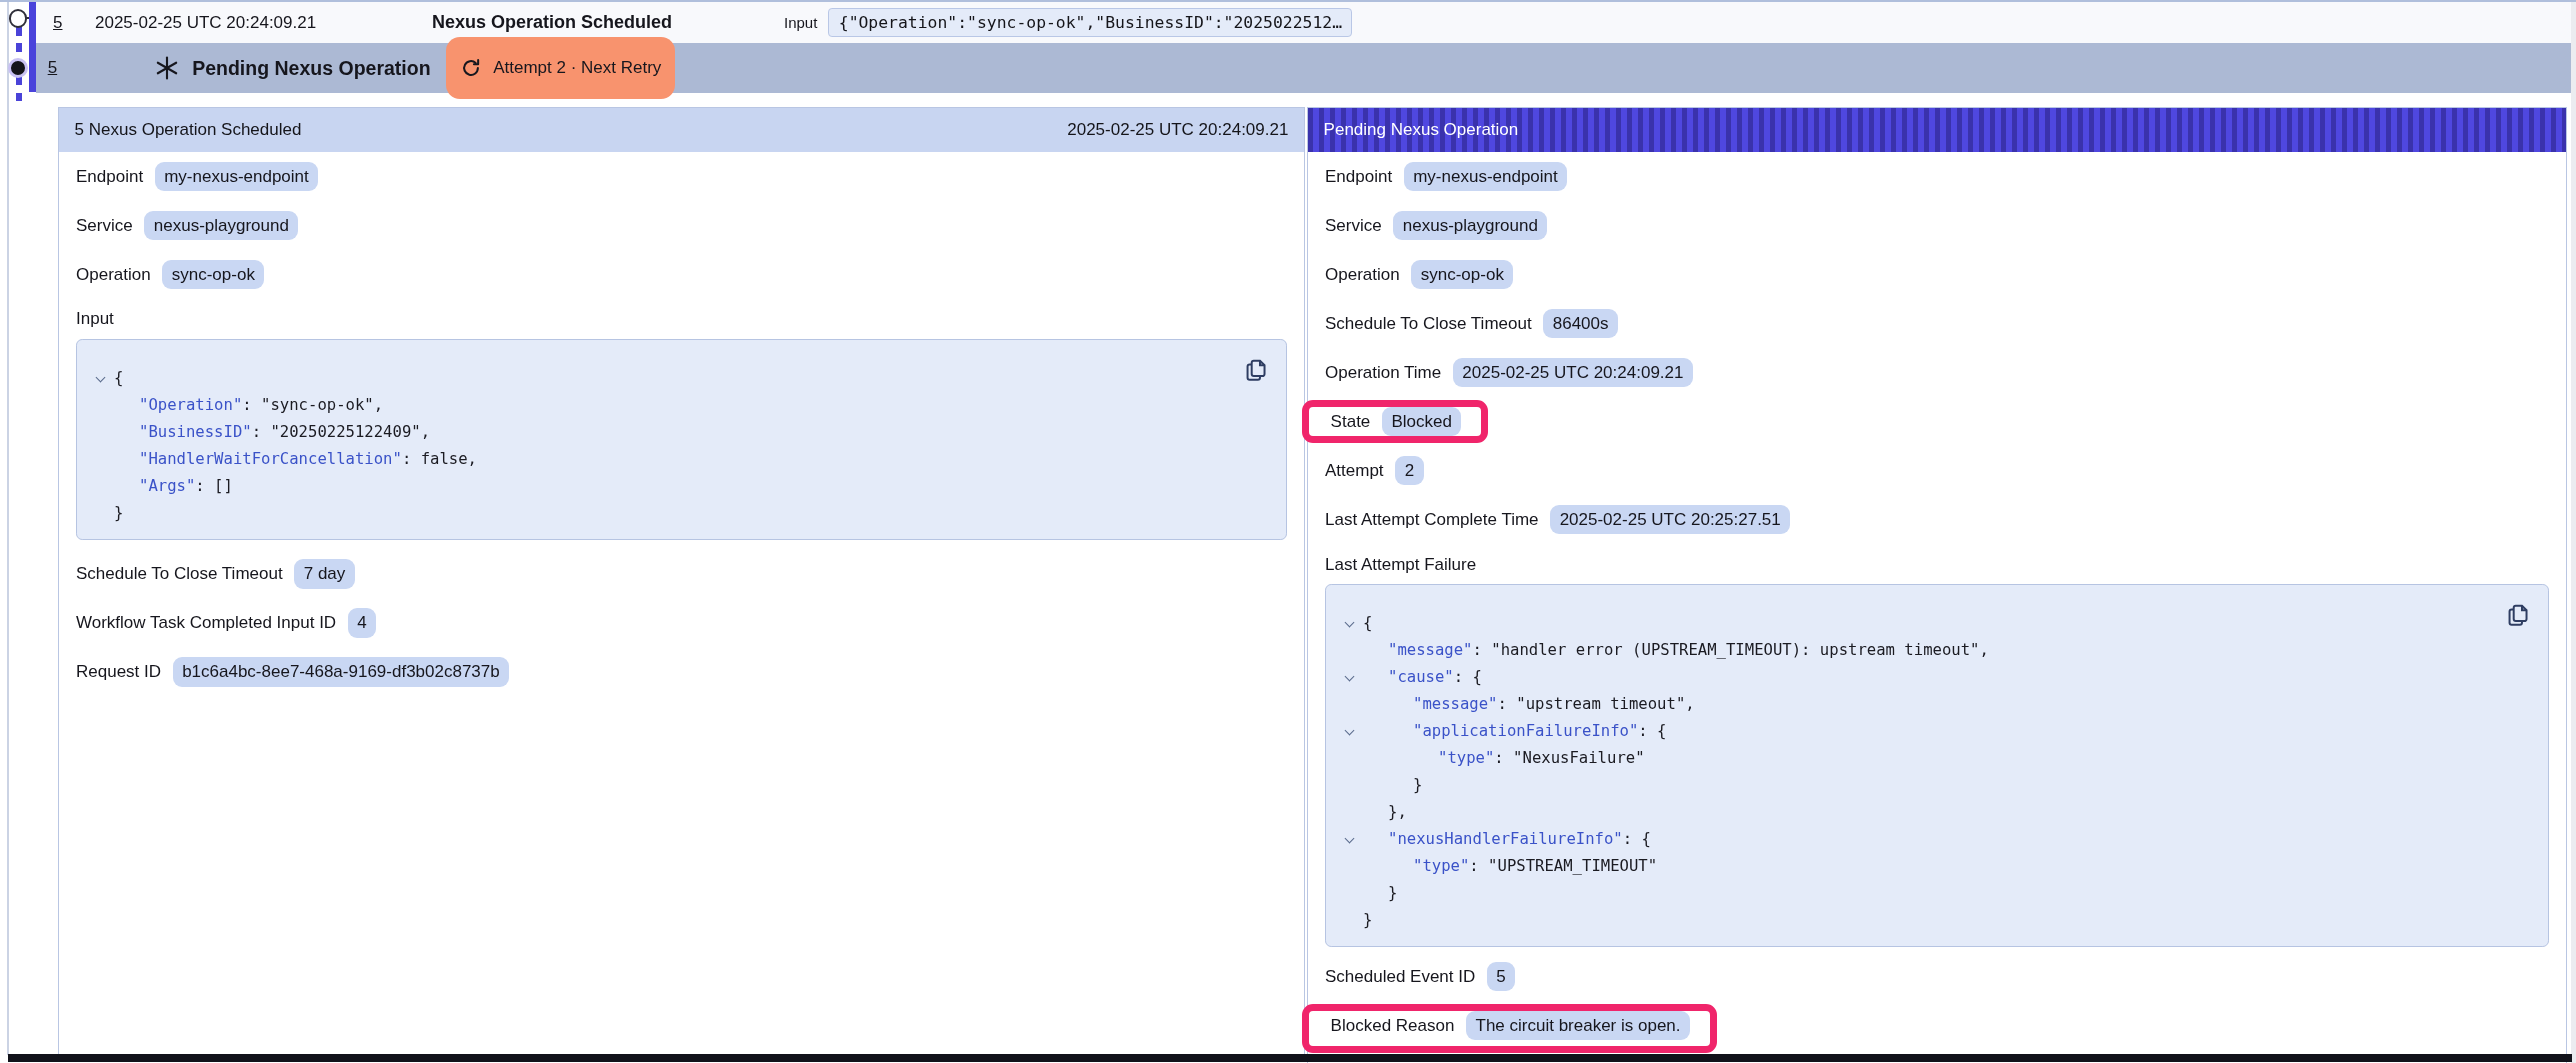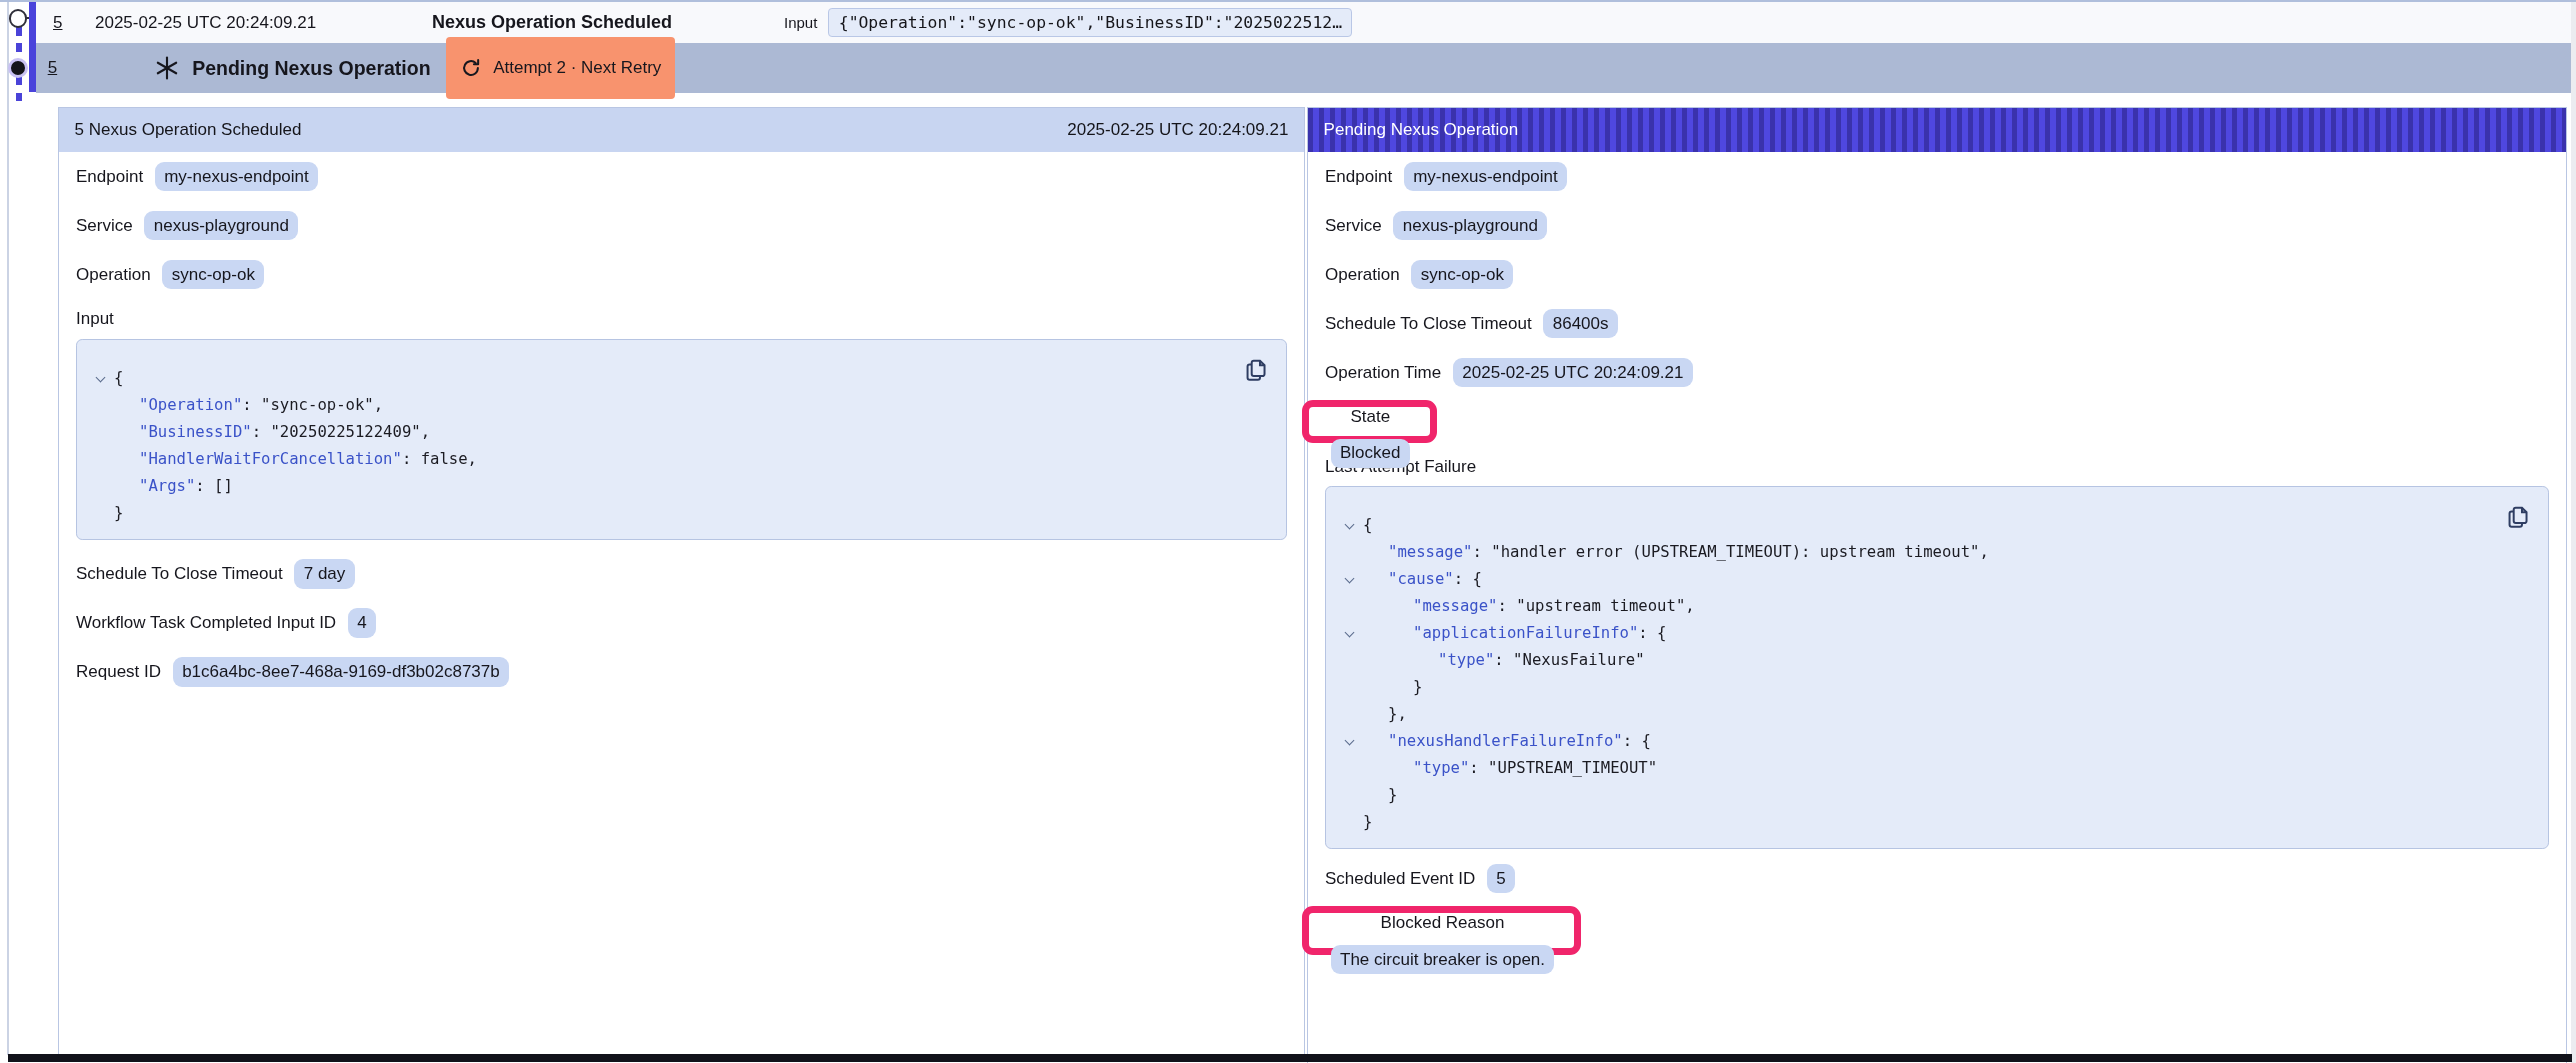--- a/index.html
+++ b/index.html
@@ -35,21 +35,21 @@
   .r1-ts { margin-left:22px; width:337px; }
   .r1-name { width:352px; font-weight:700; font-size:18px; }
   .r1-detail-label { font-size:15px; margin-right:11px; }
   .r1-chip { font-family:"DejaVu Sans Mono", monospace; font-size:16.4px; color:#15151a;
              background:#E4EBF9; border:1.6px solid #B9C7E6; border-radius:3.9px;
              padding:3.9px 9.4px; max-width:616px; white-space:nowrap; overflow:hidden; }
   .r2-id { margin-left:11.7px; min-width:20px; }
   .r2-star { margin-left:86px; width:26px; height:26px; }
   .r2-name { margin-left:12.5px; font-weight:700; font-size:19.5px; }
   .r2-badge { margin-left:15.6px; display:flex; align-items:center; gap:11px;
-              background:#F8936E; border-radius:4px; padding:20px 14px; font-size:17px; color:#17171e; }
+              background:#F8936E; border-radius:14px; padding:20px 14px; font-size:17px; color:#17171e; }
   .r2-badge svg { width:22px; height:22px; }
 
   
   .panel { position:absolute; top:107px; background:#ffffff; border:1.6px solid #B9C6E3; }
   .panel-left  { left:58px;  width:1247px; height:948px; }
   .panel-right { left:1307px; width:1260px; height:1107px; }
   .hdr { height:44px; display:flex; align-items:center; justify-content:space-between;
          padding:0 15.6px; font-size:17px; }
   .hdr-left  { background:#C8D5F1; color:#15151a; }
   .hdr-right { background:repeating-linear-gradient(90deg,#3A32AC 0 5.5px,#4F47E0 5.5px 11px); color:#ffffff; }
@@ -69,21 +69,21 @@
   .json-line { position:relative; line-height:27px; white-space:pre; }
   .json-key { color:#3A52C8; }
   .chev { position:absolute; left:20px; top:9.4px; width:7px; height:7px;
           border-left:1.6px solid #5A6B8C; border-bottom:1.6px solid #5A6B8C; transform:rotate(-45deg); }
   .copy-btn { position:absolute; right:17px; top:17px; width:26.5px; height:26.5px; cursor:pointer; }
 
   
   .annotation { position:relative; z-index:12; display:flex; align-items:center;
                 border:7px solid #F0256B; border-radius:11px; background:#ffffff;
                 width:max-content; margin-left:-23.4px; padding:0 20px 0 22px; margin-top:3.1px; margin-bottom:3.1px; }
-  .annotation .field-row { height:29px;flex-direction:column; }
+  .annotation .field-row { height:29px; }
   .annotation.tall { padding-bottom:6.2px; }
 </style>
 </head>
 <body>
 
 <div class="top-border"></div>
 <div class="left-rail"></div>
 <div class="right-strip"></div>
 
 <div class="tl-dash"></div>
@@ -200,20 +200,30 @@
         </div>
       </div>
 
     <div class="annotation">
       <div class="field-row">
         <span>State</span>
         <span class="badge">Blocked</span>
       </div>
     </div>
 
+    <div id="right-fields-mid">
+        <div class="field-row">
+          <span>Attempt</span>
+          <span class="badge">2</span>
+        </div>
+        <div class="field-row">
+          <span>Last Attempt Complete Time</span>
+          <span class="badge">2025-02-25 UTC 20:25:27.51</span>
+        </div>
+      </div>
     <div class="section-label">Last Attempt Failure</div>
 
     <div class="codeblock right-cb">
       <svg class="copy-btn" viewBox="0 0 32 32" fill="none">
         <path d="M10 9 H8 a2.5 2.5 0 0 0 -2.5 2.5 V25 a2.5 2.5 0 0 0 2.5 2.5 H18 a2.5 2.5 0 0 0 2.5 -2.5 v-1.5" stroke="#2E3D62" stroke-width="2.4"></path>
         <path d="M13 4.5 h7.5 l5.5 5.5 v10.5 a2.5 2.5 0 0 1 -2.5 2.5 h-10.5 a2.5 2.5 0 0 1 -2.5 -2.5 v-13.5 a2.5 2.5 0 0 1 2.5 -2.5 z" stroke="#2E3D62" stroke-width="2.4"></path>
         <path d="M20.5 4.5 v5.5 h5.5" stroke="#2E3D62" stroke-width="2.4"></path>
       </svg>
       <div id="right-json">
           <div class="json-line" style="padding-left: 37px;"><span class="chev"></span><span>{</span></div>

